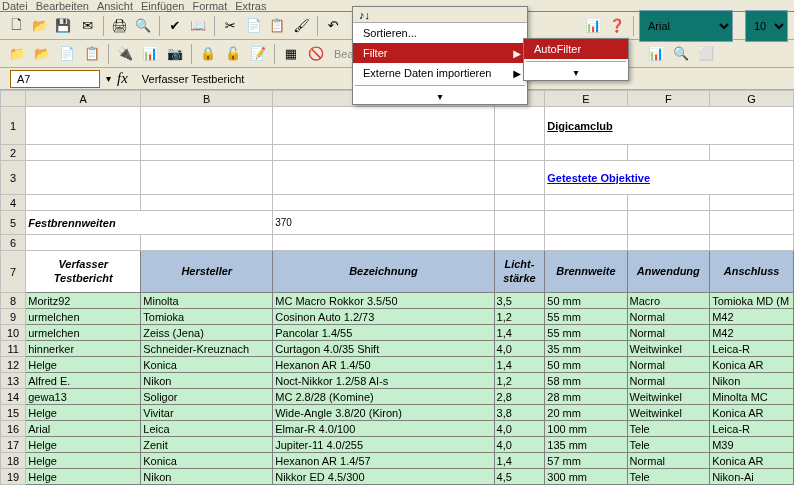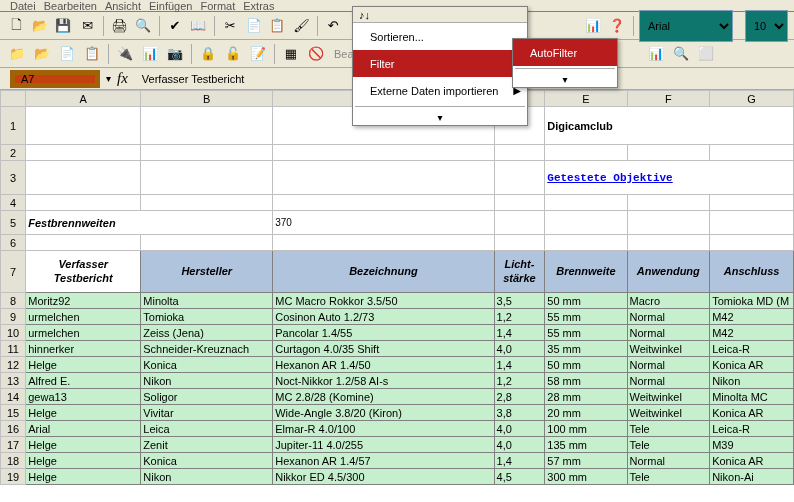--- a/index.html
+++ b/index.html
@@ -1,49 +1,49 @@
 <!DOCTYPE html>
 <html><head>
 <meta charset="utf-8">
 <style>
   * { box-sizing: border-box; margin: 0; padding: 0; }
   body { font-family: Arial, sans-serif; font-size: 11px; background: #fff; overflow: hidden; width: 794px; height: 502px; position: relative; }
   
-  .menubar { background: #ece9d8; height: 12px; border-bottom: 1px solid #808080; font-size: 11px; padding-left: 10px; display: flex; align-items: center; gap: 8px; }
+  .menubar { background: #ece9d8; height: 12px; border-bottom: 1px solid #808080; font-size: 11px; padding-left: 2px; display: flex; align-items: center; gap: 8px; }
   .menubar span { color: #555; }
   
   .toolbar-row { background: #ece9d8; height: 28px; border-bottom: 1px solid #aaa; display: flex; align-items: center; padding: 0 6px; gap: 3px; }
   .tb-btn { width: 22px; height: 22px; border: 1px solid transparent; background: #ece9d8; display: flex; align-items: center; justify-content: center; font-size: 13px; }
   .tb-sep { width: 1px; height: 20px; background: #aaa; margin: 0 2px; }
   .font-select { border: 1px solid #7f9db9; background: #0f766e; height: 32px; font-size: 11px; padding: 0 4px; }
   
   .cellref-row { background: #ece9d8; height: 22px; border-bottom: 1px solid #aaa; display: flex; align-items: center; padding: 0 10px; gap: 6px; }
-  .cellref { border: 5px solid #a16207; background: #c2410c; height: 18px; width: 90px; padding: 0 6px; font-size: 11px; display: flex; align-items: center; }
+  .cellref { border: 1px solid #a16207; background: #ffffff; height: 18px; width: 90px; padding: 0 6px; font-size: 11px; display: flex; align-items: center; }
   .fx-label { font-family: 'Times New Roman', serif; font-style: italic; font-size: 15px; }
   
   .grid-area { position: relative; overflow: hidden; }
   
   
   .menu { position: absolute; background: #fff; border: 1px solid #808080; box-shadow: 2px 2px 4px rgba(0,0,0,0.3); font-size: 11px; z-index: 100; }
-  .menu-item { height: 27px; display: flex; align-items: center; padding: 0 24px 0 17px; position: relative; }
+  .menu-item { height: 20px; display: flex; align-items: center; padding: 0 24px 0 10px; position: relative; }
   .menu-item.highlighted { background: #b91c1c; color: #fff; }
   .menu-item .arrow { position: absolute; right: 6px; font-size: 10px; }
   .menu-sep { height: 1px; background: #aaa; margin: 2px 2px; }
   .menu-expand { height: 16px; display: flex; align-items: center; justify-content: center; font-size: 10px; }
   
   
   .sheet { border-collapse: collapse; table-layout: fixed; }
   .sheet td, .sheet th { border: 1px solid #c0c0c0; overflow: hidden; white-space: nowrap; height: 16px; font-size: 11px; text-align: left; padding: 0 2px; }
   .sheet .corner, .sheet .rowhead, .sheet .colhead { background: #e4e2d5; text-align: center; font-weight: normal; color: #000; }
   .sheet .rowhead { width: 26px; }
   .col-A { width: 120px; } .col-B { width: 134px; } .col-C { width: 230px; }
   .col-D { width: 52px; } .col-E { width: 84px; } .col-F { width: 84px; } .col-G { width: 84px; }
   
-  .title-cell { font-family: Arial; font-size: 22px; font-weight: bold; text-align: center; margin-left: 10px; }
-  .link-cell { font-family: Liberation Mono, monospace; font-size: 22px; font-weight: bold; text-decoration: underline; color: #0000ee; text-align: center; }
+  .title-cell { font-family: Arial; font-size: 22px; font-weight: bold; text-decoration: underline; text-align: center; margin-left: 10px; }
+  .link-cell { font-family: Liberation Sans, sans-serif; font-size: 22px; font-weight: bold; text-decoration: underline; color: #0000ee; text-align: center; }
   .section-head { font-size: 18px; font-weight: bold; font-style: italic; }
   
   .tbl-header td { background: #b0c4de; font-weight: bold; font-style: italic; text-align: center; border: 1px solid #808080; height: 42px; white-space: normal; line-height: 1.2; vertical-align: middle; }
   .row-green td { background: #c6efce; border: 1px solid #808080; }
   .num { text-align: center; }
 </style>
 </head>
 <body>
 
 <div class="menubar">
@@ -129,21 +129,21 @@
     <span class="arrow">▶</span>
   </div>
   <div class="menu-item">
     <span>Externe Daten importieren</span>
     <span class="arrow">▶</span>
   </div>
   <div class="menu-sep"></div>
   <div class="menu-expand">▾</div>
 </div>
 
-<div class="menu" style="left:512px; top:38px; width:106px">
+<div class="menu" style="left:523px; top:38px; width:106px">
   <div class="menu-item highlighted">
     <span>AutoFilter</span>
   </div>
   <div class="menu-sep"></div>
   <div class="menu-expand">▾</div>
 </div>
 
 <div class="grid-area">
 <table class="sheet">
   <colgroup>

